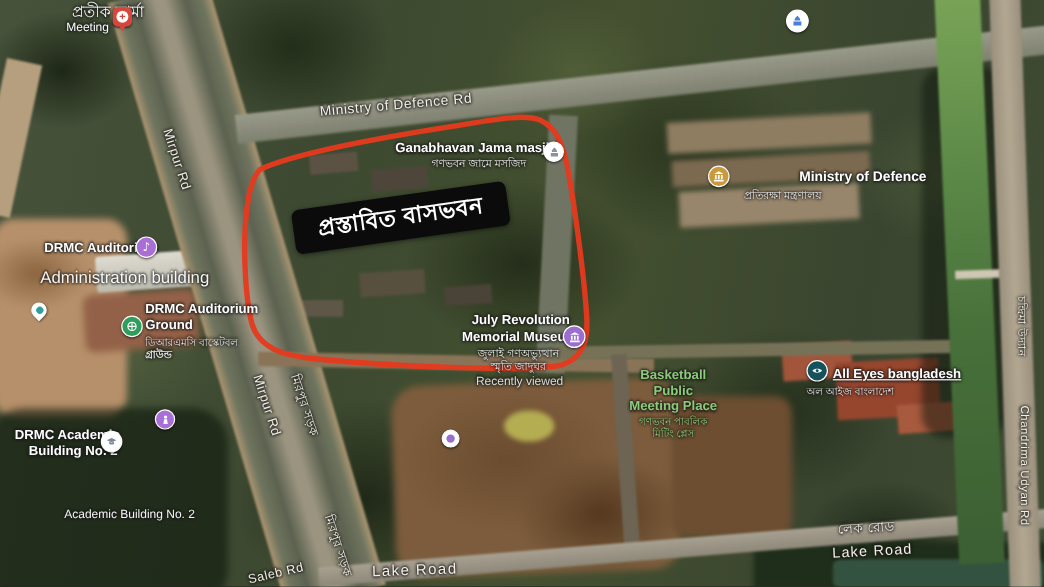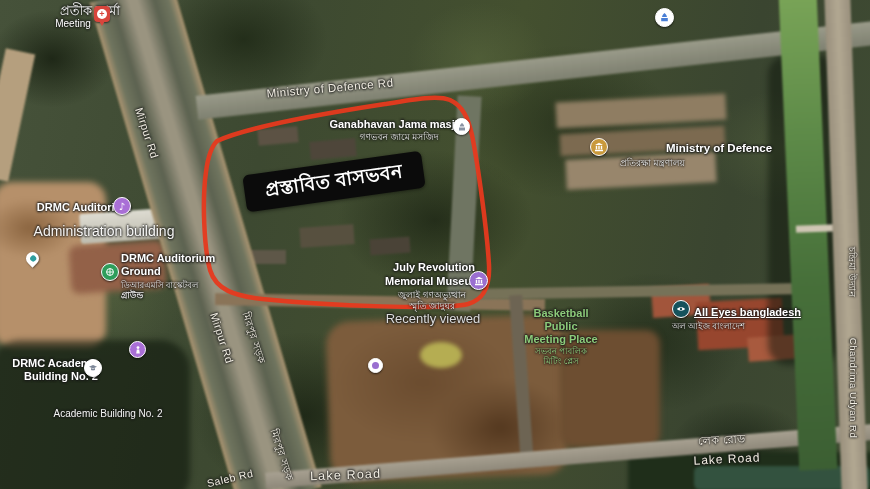--- a/index.html
+++ b/index.html
@@ -145,35 +145,35 @@
   </div>
   <div class="lbl" style="left:121px;top:252px;font-size:11px;font-weight:600;">DRMC Auditorium</div>
   <div class="lbl" style="left:121px;top:265px;font-size:11px;font-weight:600;text-align:center;">Ground</div>
   <div class="lbl sub" style="left:121px;top:279px;font-size:8.5px;color:#e4e4e4;">ডিআরএমসি বাস্কেটবল</div>
   <div class="lbl sub" style="left:121px;top:289px;font-size:8.5px;color:#e4e4e4;font-weight:bold;">গ্রাউন্ড</div>
 
   <div class="lbl ctr" style="left:434px;top:267px;font-size:11px;font-weight:600;">July Revolution</div>
   <div class="lbl ctr" style="left:433px;top:281px;font-size:11px;font-weight:600;">Memorial Museum</div>
   <div class="lbl ctr sub" style="left:432px;top:295px;font-size:9px;color:#e9e9e9;">জুলাই গণঅভ্যুত্থান</div>
   <div class="lbl ctr sub" style="left:432px;top:306px;font-size:9px;color:#e9e9e9;">স্মৃতি জাদুঘর</div>
-  <div class="lbl ctr sub" style="left:433px;top:318px;font-size:13px;color:#dcdcdc;">Recently viewed</div>
+  <div class="lbl ctr sub" style="left:433px;top:318px;font-size:10px;color:#dcdcdc;">Recently viewed</div>
   <div class="poi" style="left:469px;top:271px;width:17px;height:17px;background:#9a6fd0;">
     <svg width="10" height="10" viewBox="0 0 10 10">
         <path d="M5 .8 L9 3 L1 3 Z M1.8 3.8 h1.4 v3.4 H1.8 Z M4.3 3.8 h1.4 v3.4 H4.3 Z M6.8 3.8 h1.4 v3.4 H6.8 Z M1 7.8 h8 v1.4 H1 Z" fill="#fff"></path>
       </svg>
   </div>
 
   <div class="poi" style="left:368px;top:358px;width:13px;height:13px;background:#fff;">
       <span style="width:7px;height:7px;border-radius:50%;background:#9a6fd0;display:block;"></span>
     </div>
 
   <div class="lbl ctr park" style="left:561px;top:313px;font-size:11px;font-weight:600;">Basketball</div>
   <div class="lbl ctr park" style="left:561px;top:326px;font-size:11px;font-weight:600;">Public</div>
   <div class="lbl ctr park" style="left:561px;top:339px;font-size:11px;font-weight:600;">Meeting Place</div>
-  <div class="lbl ctr park sub" style="left:561px;top:352px;font-size:8.5px;">সভবন পাবলিক</div>
+  <div class="lbl ctr park sub" style="left:561px;top:352px;font-size:8.5px;">গণভবন পাবলিক</div>
   <div class="lbl ctr park sub" style="left:561px;top:362px;font-size:8.5px;">মিটিং প্লেস</div>
 
   <div class="poi" style="left:672px;top:300px;width:16px;height:16px;background:#14525c;">
     <svg width="10" height="10" viewBox="0 0 10 10">
         <path d="M1 5 C2.5 2.8 7.5 2.8 9 5 C7.5 7.2 2.5 7.2 1 5 Z" fill="#fff"></path>
         <circle cx="5" cy="5" r="1.2" fill="#14525c"></circle>
       </svg>
   </div>
   <div class="lbl" style="left:694px;top:306px;font-size:11px;font-weight:600;text-decoration:underline;">All Eyes bangladesh</div>
   <div class="lbl sub" style="left:672px;top:320px;font-size:8.5px;color:#e4e4e4;">অল আইজ বাংলাদেশ</div>
@@ -186,21 +186,21 @@
         <path d="M3 5 V6.8 C3 7.6 7 7.6 7 6.8 V5 L5 5.9 Z" fill="#7d8798"></path>
       </svg>
   </div>
   <div class="poi" style="left:129px;top:341px;width:15px;height:15px;background:#a96fd6;">
     <svg width="10" height="10" viewBox="0 0 10 10">
         <circle cx="5" cy="2.6" r="1.4" fill="#fff"></circle>
         <path d="M3.8 4.4 h2.4 l.6 4 H3.2 Z" fill="#fff"></path>
       </svg>
   </div>
 
-  <div class="lbl ctr sub" style="left:108px;top:413px;font-size:10px;opacity:.95;">Academic Building No. 2</div>
+  <div class="lbl ctr sub" style="left:108px;top:429px;font-size:10px;opacity:.95;">Academic Building No. 2</div>
 
   <div class="lbl road-lbl" style="left:310px;top:468px;font-size:12.5px;letter-spacing:1.2px;transform:rotate(-2deg);">Lake Road</div>
   <div class="lbl ctr road-lbl" style="left:722px;top:441px;font-size:11px;transform:translate(-50%,-50%) rotate(-3deg);">লেক রোড</div>
   <div class="lbl ctr road-lbl" style="left:727px;top:459px;font-size:12px;letter-spacing:1px;transform:translate(-50%,-50%) rotate(-3deg);">Lake Road</div>
 
   <div class="lbl ctr road-lbl" style="left:851px;top:272px;font-size:9px;transform:translate(-50%,-50%) rotate(90deg);">চন্দ্রিমা উদ্যান</div>
   <div class="lbl ctr road-lbl" style="left:853px;top:388px;font-size:9.5px;transform:translate(-50%,-50%) rotate(90deg);">Chandrima Udyan Rd</div>
 
   <div class="poi" style="left:655px;top:8px;width:17px;height:17px;background:#fff;">
     <svg width="11" height="11" viewBox="0 0 10 10">

